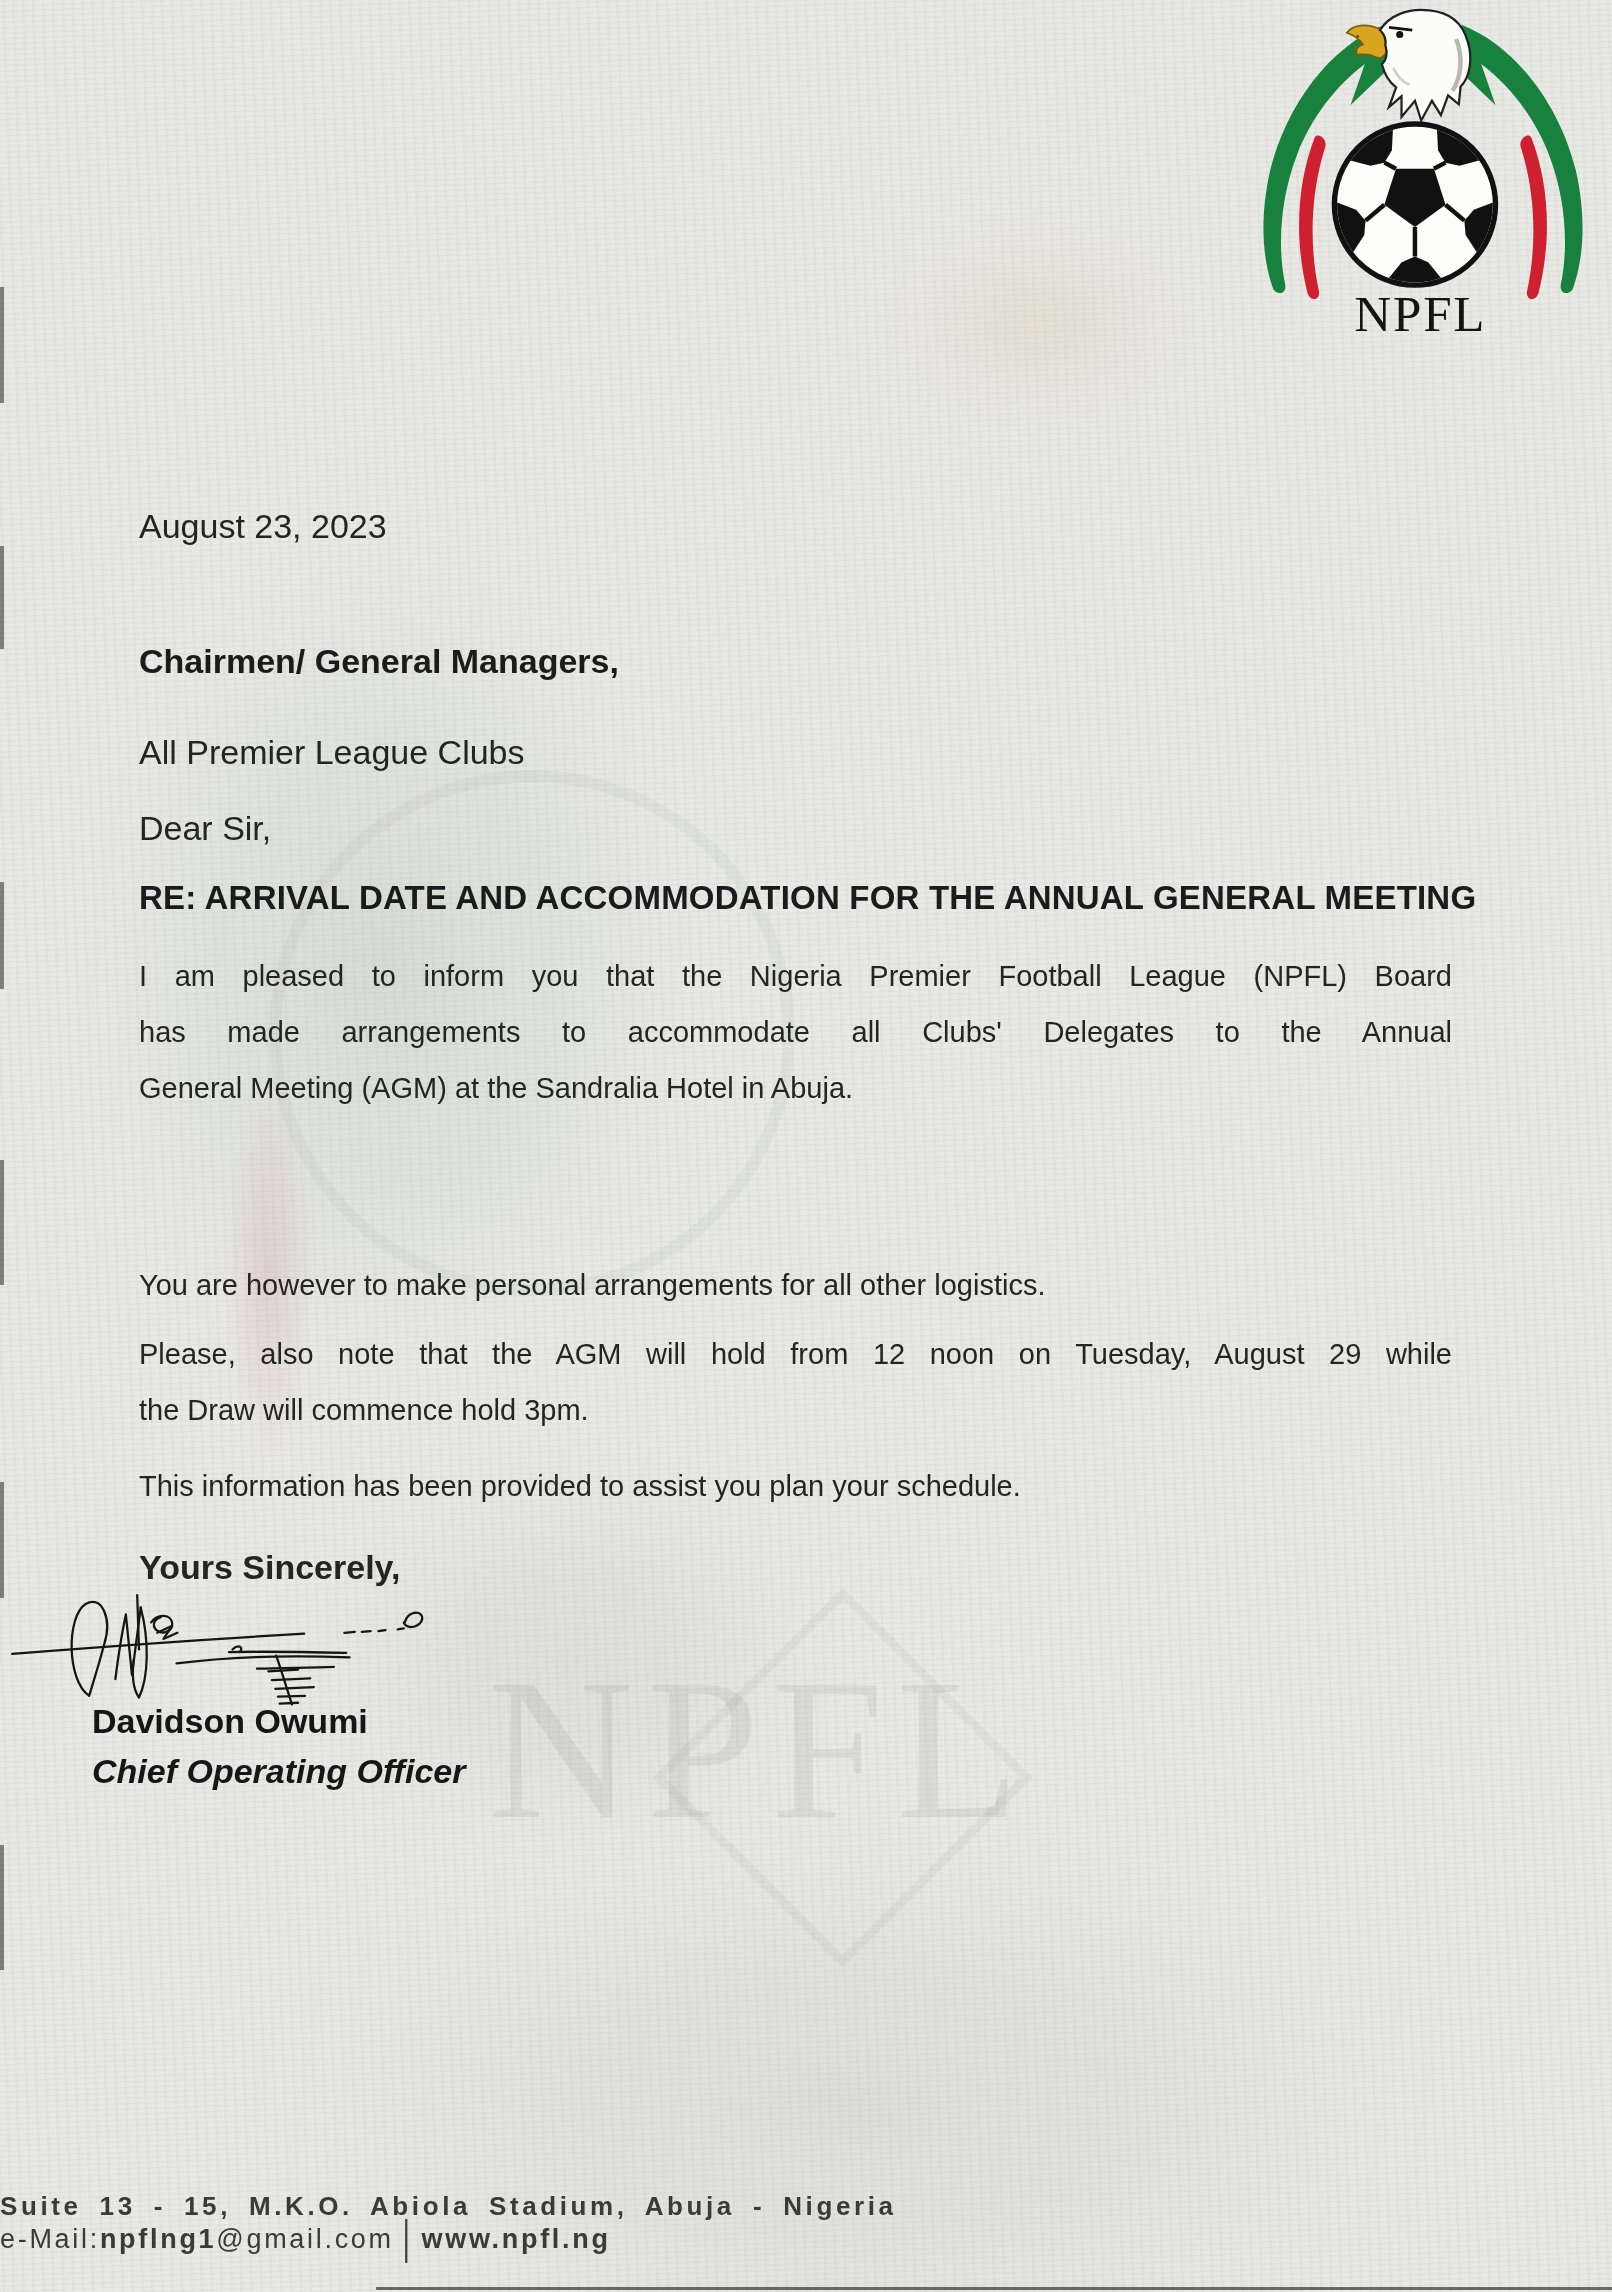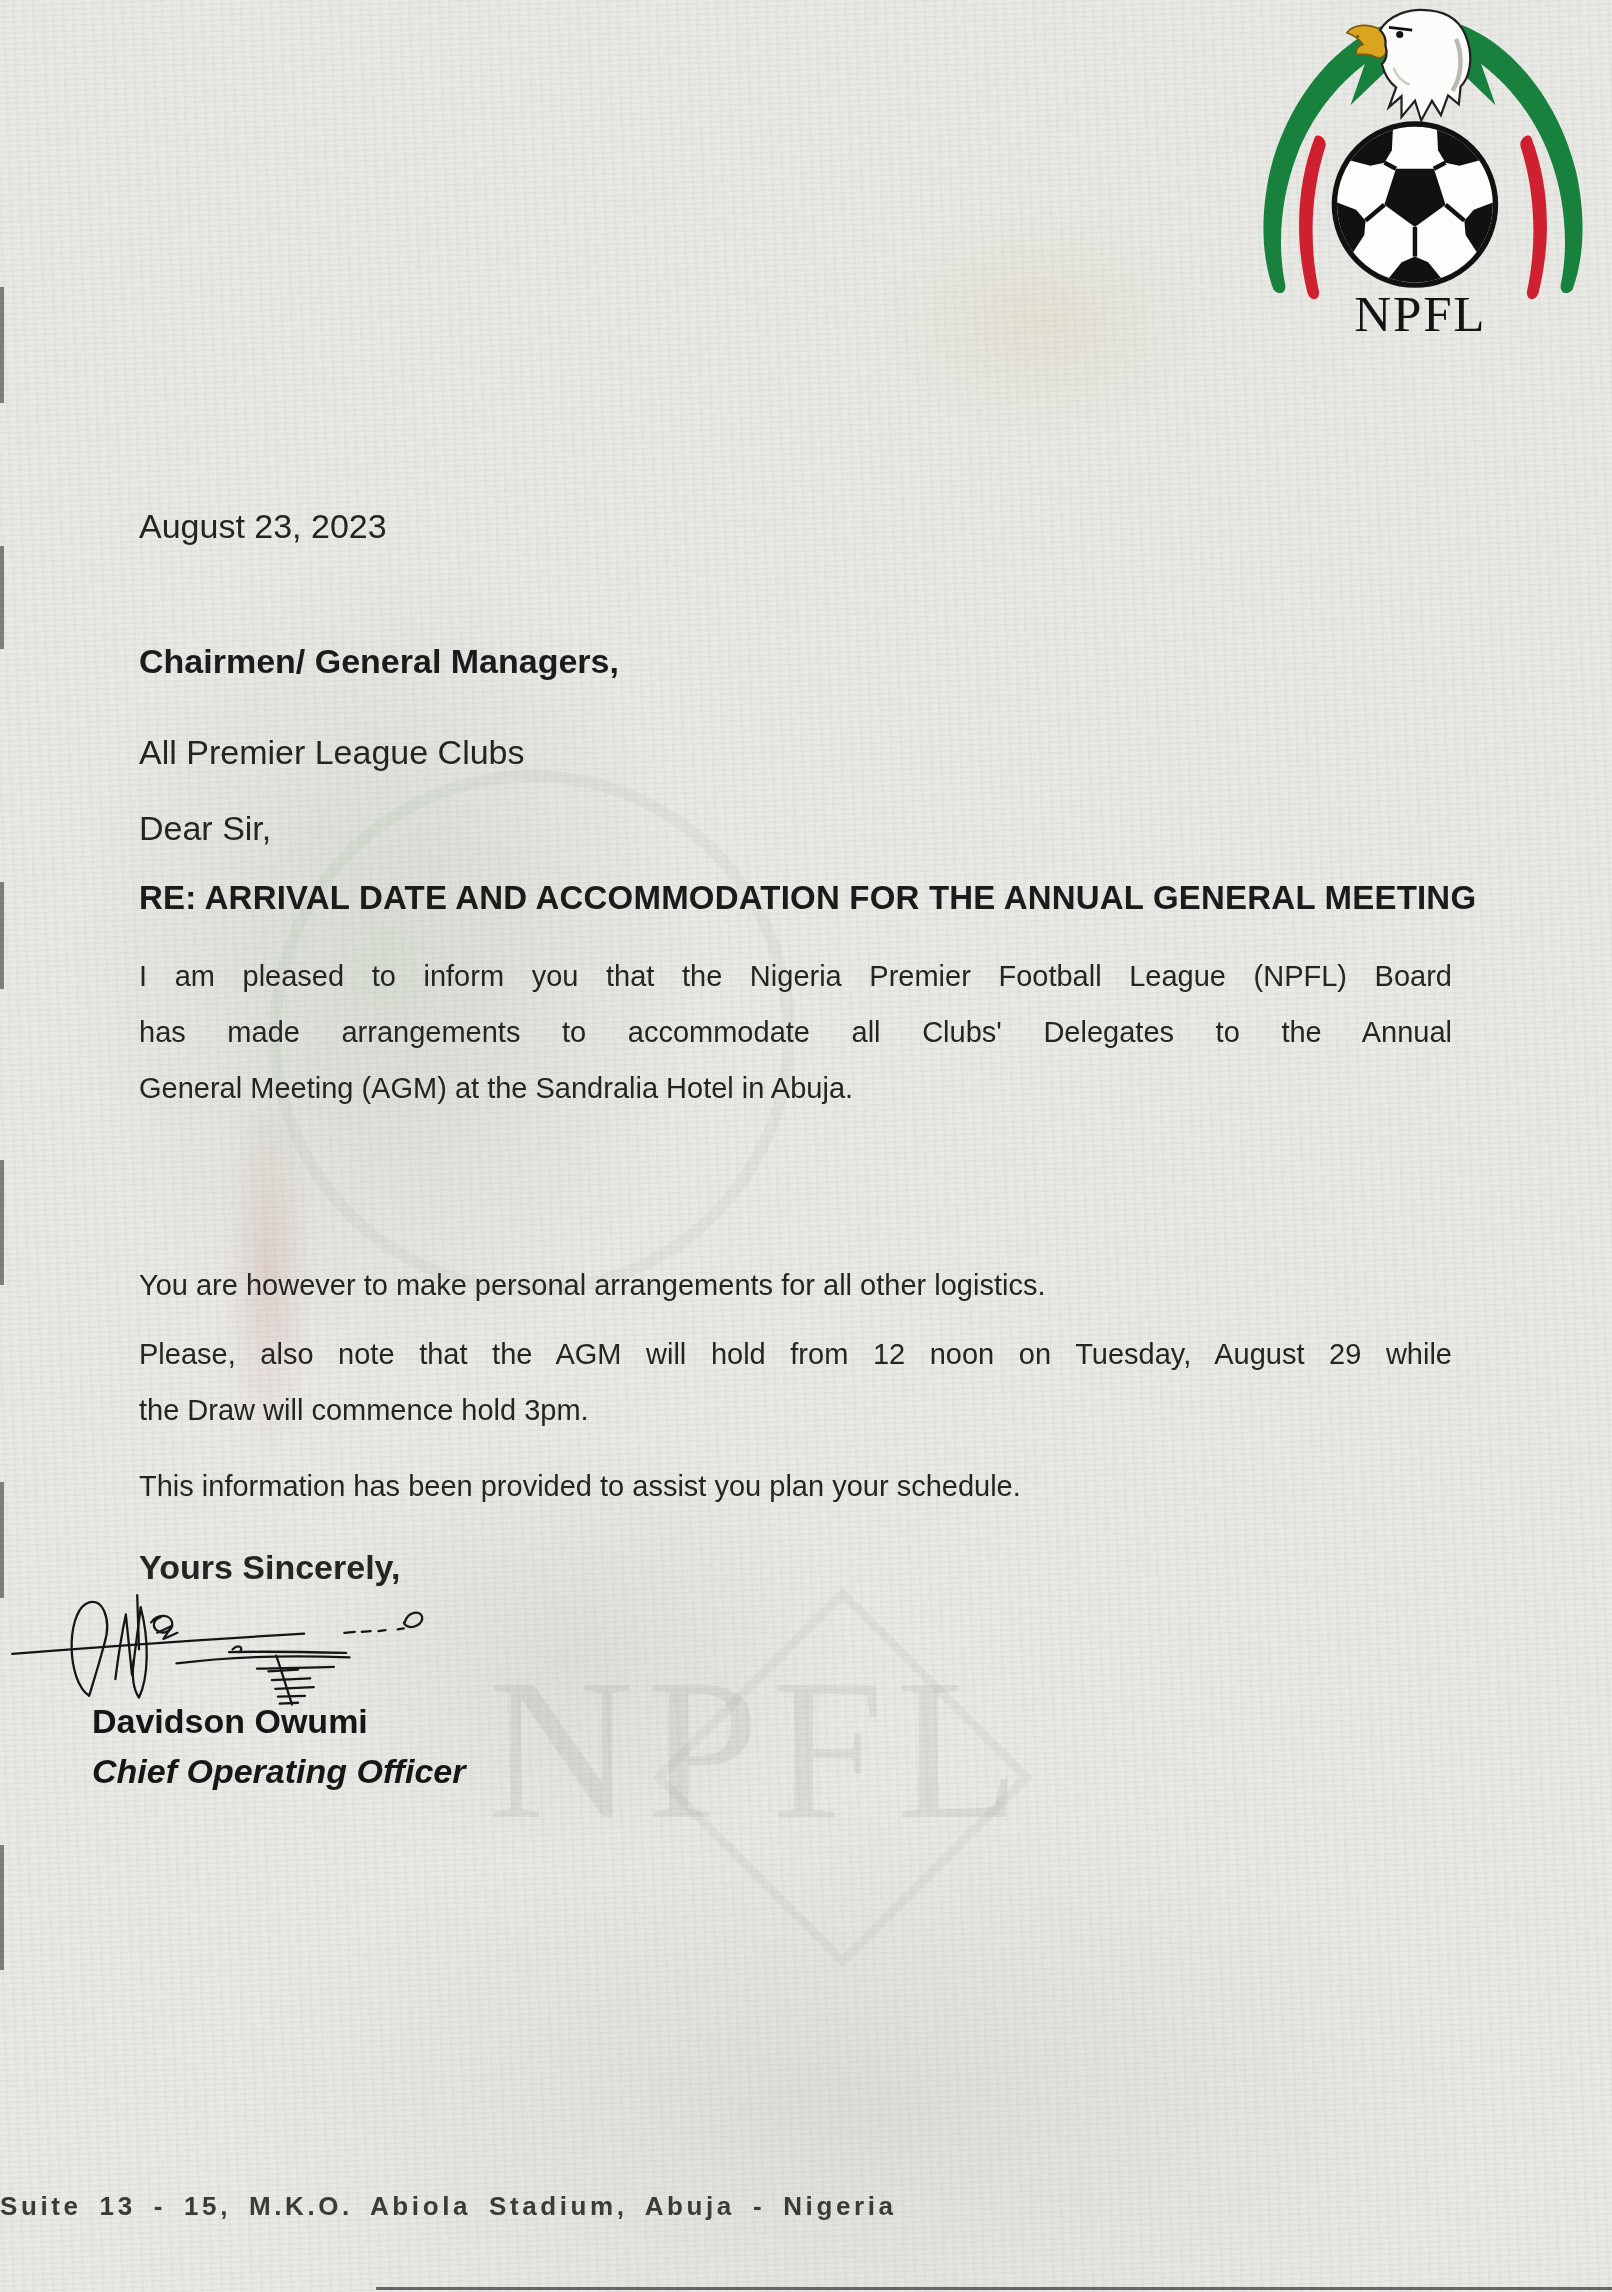--- a/index.html
+++ b/index.html
@@ -172,16 +172,19 @@
       <path d="M 384,49 L 396,48 M 404,48 L 414,47 M 423,47 L 431,46 M 445,45 L 452,44"></path>
       <path d="M 453,37 C 457,24 471,23 473,31 C 474,39 462,45 455,41 C 451,38 452,36 453,37"></path>
     </g>
   </svg>
 
   <div class="abs body-text sig-name" style="left:92px;top:1693px;">Davidson Owumi</div>
   <div class="abs body-text sig-title" style="left:92px;top:1743px;">Chief Operating Officer</div>
 
   <div class="abs footer">
     <div class="f1">Suite 13 - 15, M.K.O. Abiola Stadium, Abuja - Nigeria</div>
+    <div class="f2">
+      <span>e-Mail:</span><span class="hv">npflng1</span><span>@gmail.com</span><span class="sep">|</span><span class="hv">www.npfl.ng</span>
+    </div>
   </div>
 
 </div>
 
 
 </body></html>

